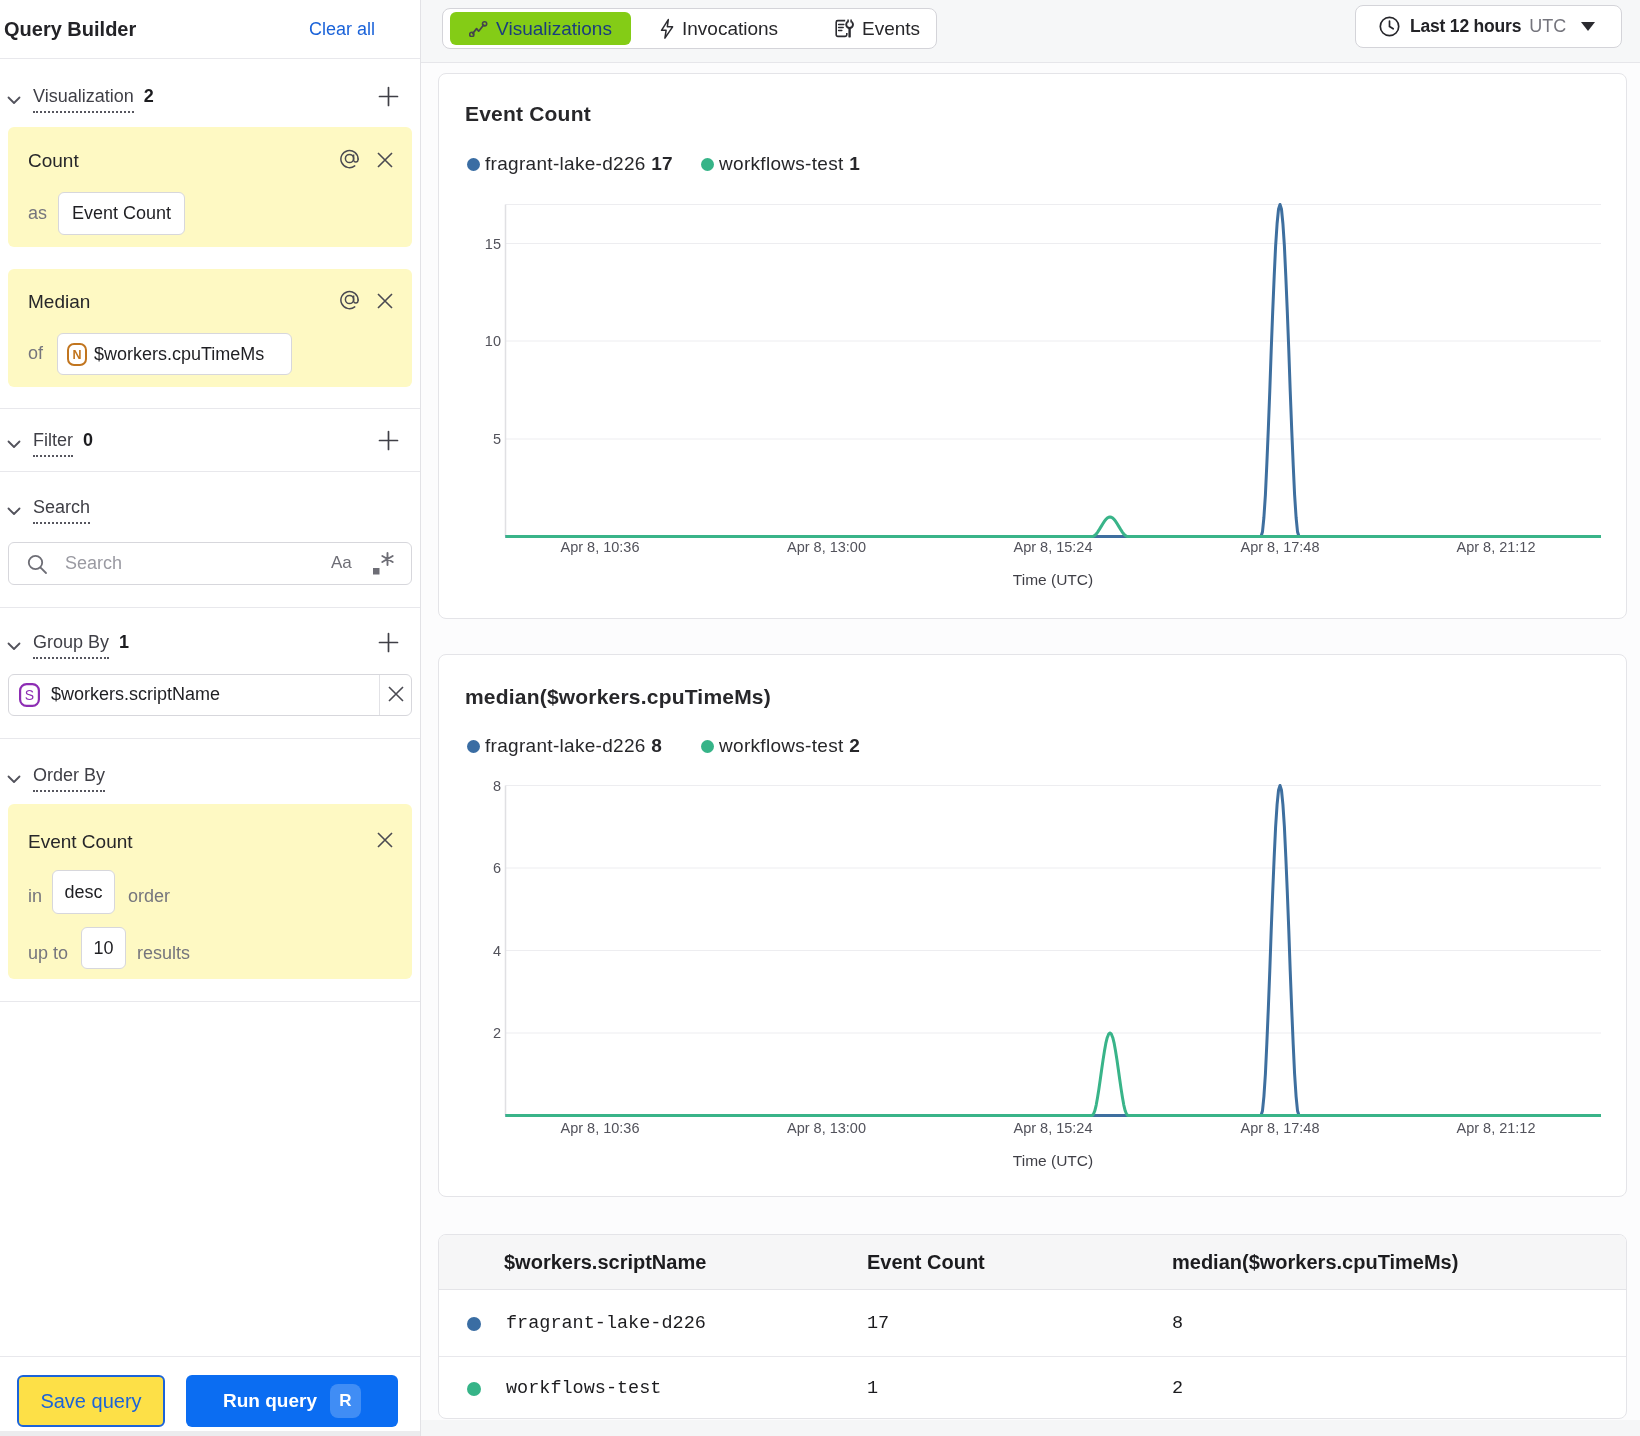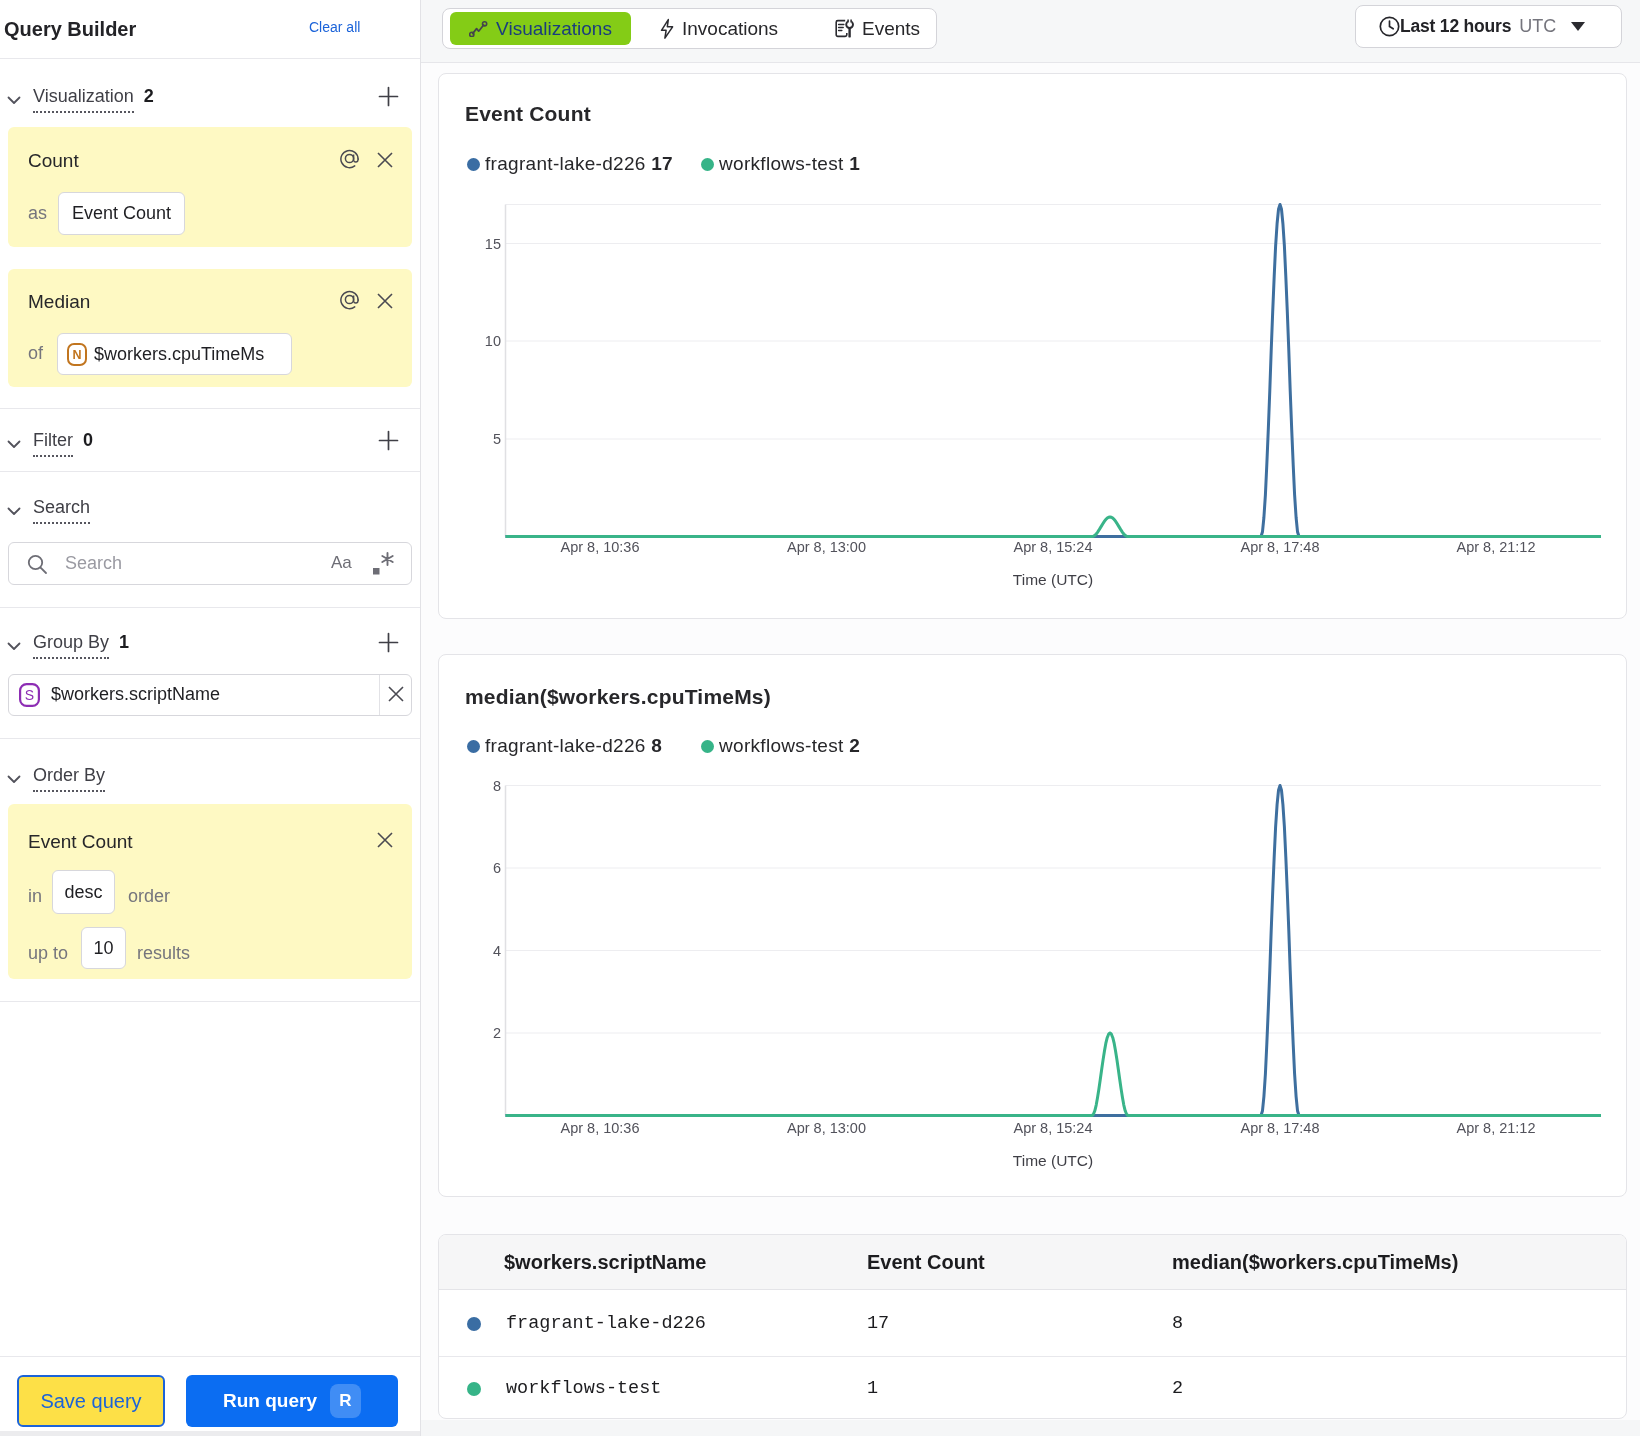--- a/index.html
+++ b/index.html
@@ -5,21 +5,21 @@
   * { margin:0; padding:0; box-sizing:border-box; }
   html,body { width:1640px; height:1436px; overflow:hidden; background:#fff;
     font-family:"Liberation Sans", sans-serif; -webkit-font-smoothing:antialiased; }
   .abs { position:absolute; }
   #page { position:relative; width:1640px; height:1436px; }
 
   
   #sidebar { position:absolute; left:0; top:0; width:421px; height:1436px;
     background:#fff; border-right:1px solid #e2e2e6; }
   .sb-h1 { font-size:20px; font-weight:700; color:#232327; }
-  .clear { font-size:14px; color:#1b63d9; }
+  .clear { font-size:18px; color:#1b63d9; }
   .divider { position:absolute; left:0; width:420px; height:1px; background:#e8e8ec; }
   .sechead { position:absolute; left:0; width:420px; height:26px; }
   .chev { position:absolute; left:7px; top:5px; }
   .seclabel { display:inline-block; margin-left:33px; font-size:18px; color:#3f3f46;
     padding-bottom:4px; border-bottom:2.5px dotted #56565e; }
   .seccount { display:inline-block; margin-left:10px; font-size:18px; font-weight:700; color:#1c1c1f; }
   .plus { position:absolute; right:21px; top:0px; }
   .card { position:absolute; left:8px; width:404px; background:#fef9c3; border-radius:6px; }
   .cardlabel { position:absolute; left:20px; font-size:19px; color:#27272a; }
   .at { position:absolute; font-size:20px; color:#52525b; }
@@ -229,21 +229,21 @@
             <span>Events</span>
           </div>
       </div>
       <div id="timebtn">
         <span style="margin-left:23px;">
             <svg width="21" height="21" viewBox="0 0 21 21" style="display:block;">
               <circle cx="10.5" cy="10.5" r="9.2" fill="none" stroke="#26262b" stroke-width="1.7"></circle>
               <path d="M10.5 5 V10.5 L14.2 12.8" fill="none" stroke="#26262b" stroke-width="1.7" stroke-linecap="round"></path>
             </svg>
           </span>
-        <span style="font-size:17.5px; font-weight:700; letter-spacing:-0.2px; color:#232327;">Last 12 hours</span>
+        <span style="margin-left:10px; font-size:17.5px; font-weight:700; letter-spacing:-0.2px; color:#232327;">Last 12 hours</span>
         <span style="margin-left:8px; font-size:18px; color:#75757d;">UTC</span>
         <span style="margin-left:15px; width:0; height:0; border-left:7.5px solid transparent;
           border-right:7.5px solid transparent; border-top:9.5px solid #2b2b30;"></span>
       </div>
     </div>
 
     <div class="mcard" style="top:73px; height:546px;">
       <div class="ctitle" style="top:28px;">Event Count</div>
       <div class="legend" style="left:28px; top:79px; gap:5px;">
         <span class="dot" style="background:#3a6da3;"></span>

